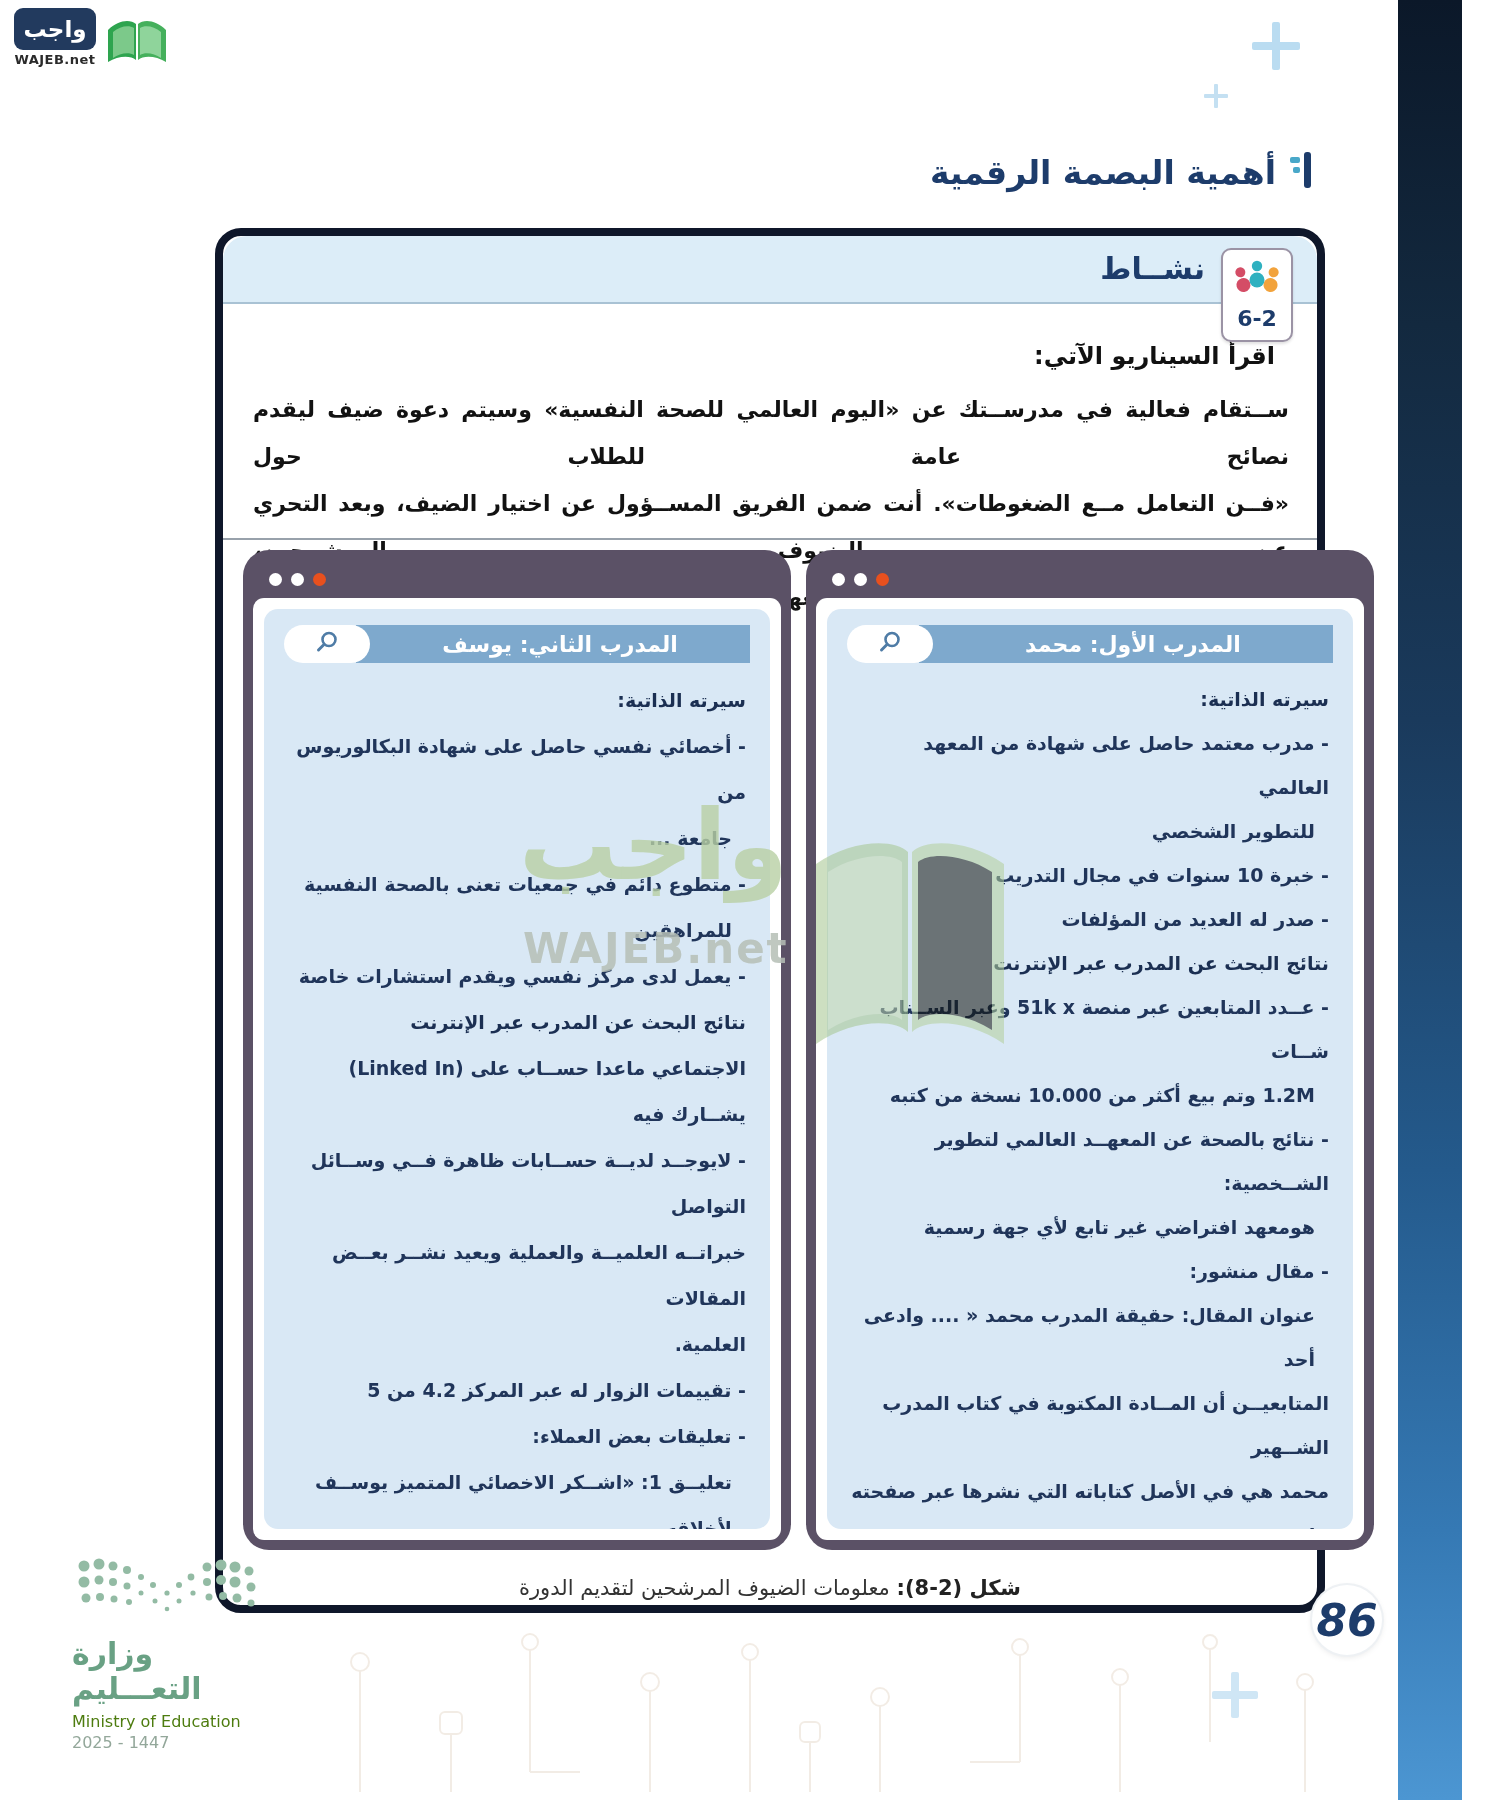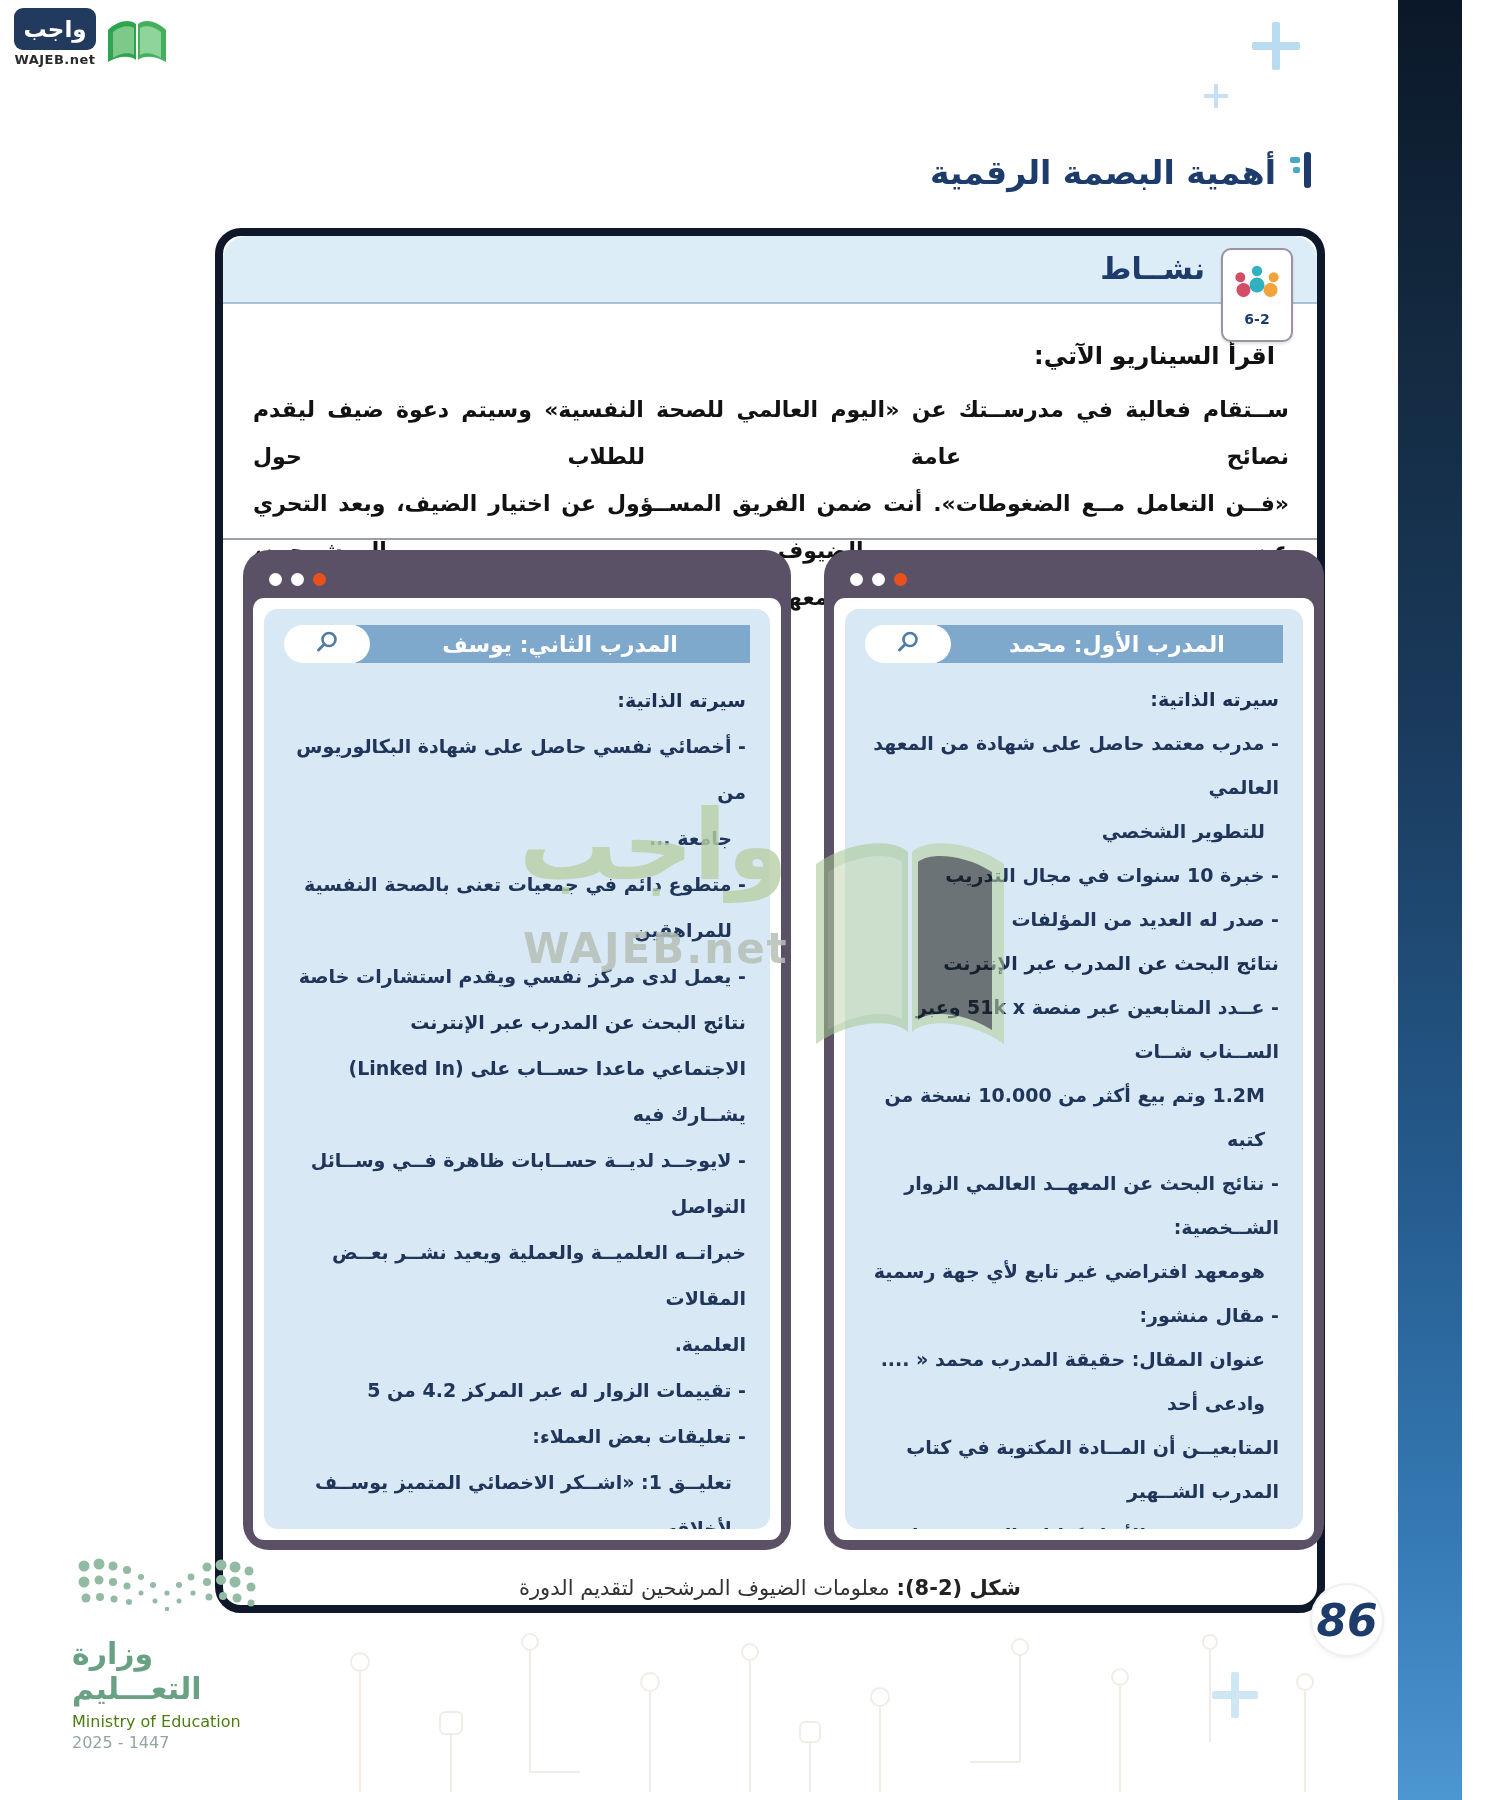--- a/index.html
+++ b/index.html
@@ -27,31 +27,31 @@
   .container{position:absolute;left:205px;top:228px;width:1110px;height:1385px;
     background:#fff;border:8px solid #0f172a;border-radius:26px;box-sizing:border-box;margin-left:10px;}
   .band{position:absolute;left:0;right:0;top:0;height:66px;background:#dcedf8;
     border-radius:24px 24px 0 0;border-bottom:2px solid #a9c2d4;}
   .activity-label{position:absolute;right:112px;top:15px;font-size:30px;font-weight:800;
     color:#1d3c6b;direction:rtl;}
   .badge{position:absolute;right:24px;top:12px;width:72px;height:94px;background:#fff;
     border:2px solid #9b93a5;border-radius:10px;box-sizing:border-box;z-index:5;
     display:flex;flex-direction:column;align-items:center;justify-content:center;gap:5px;
     box-shadow:0 2px 3px rgba(0,0,0,.12);}
-  .badge-num{font-size:14px;font-weight:800;color:#1d3c6b;}
+  .badge-num{font-size:22px;font-weight:800;color:#1d3c6b;}
   .scenario-heading{position:absolute;top:106px;right:42px;font-size:24px;font-weight:800;
     color:#111;direction:rtl;}
   .para{position:absolute;top:150px;right:28px;left:30px;direction:rtl;}
   .para-line{font-size:22px;font-weight:700;line-height:47px;color:#121212;
     text-align:justify;text-align-last:justify;}
   .para-line:last-child{text-align-last:right;}
   .divider{position:absolute;top:302px;left:0;right:0;border-top:2px solid #98a1ab;}
   
   .card{position:absolute;top:314px;height:1000px;}
-  .card.first{left:601px;width:500px;}
+  .card.first{left:583px;width:568px;}
   .card.second{left:20px;width:548px;}
   .chrome{width:100%;height:100%;background:#5b5166;border-radius:26px;padding:10px;
     box-sizing:border-box;display:flex;flex-direction:column;}
   .chrome-top{height:38px;flex:none;display:flex;align-items:center;gap:9px;padding-left:16px;}
   .dot{width:13px;height:13px;border-radius:50%;}
   .dot.white{background:#fff;}
   .dot.orange{background:#e8501e;}
   .chrome-body{flex:1;background:#fff;border-radius:11px;padding:11px;box-sizing:border-box;min-height:0;}
   .panel{background:#d9e8f5;border-radius:14px;height:100%;box-sizing:border-box;
     display:flex;flex-direction:column;overflow:hidden;}
@@ -200,21 +200,21 @@
           </div>
           <div class="card-content">
               <div class="cline bold">سيرته الذاتية:</div>
               <div class="cline">- مدرب معتمد حاصل على شهادة من المعهد العالمي</div>
               <div class="cline ind">للتطوير الشخصي</div>
               <div class="cline">- خبرة 10 سنوات في مجال التدريب</div>
               <div class="cline">- صدر له العديد من المؤلفات</div>
               <div class="cline bold">نتائج البحث عن المدرب عبر الإنترنت</div>
               <div class="cline">- عــدد المتابعين عبر منصة 51k x وعبر الســناب شــات</div>
               <div class="cline ind">1.2M وتم بيع أكثر من 10.000 نسخة من كتبه</div>
-              <div class="cline">- نتائج البحث عن المعهــد العالمي الزوار الشــخصية:</div>
+              <div class="cline">- نتائج بالصحة عن المعهــد العالمي لتطوير الشــخصية:</div>
               <div class="cline ind">هومعهد افتراضي غير تابع لأي جهة رسمية</div>
               <div class="cline">- مقال منشور:</div>
               <div class="cline ind">عنوان المقال: حقيقة المدرب محمد « .... وادعى أحد</div>
               <div class="cline">المتابعيــن أن المــادة المكتوبة في كتاب المدرب الشــهير</div>
               <div class="cline">محمد هي في الأصل كتاباته التي نشرها عبر صفحته على</div>
             </div>
         </div>
       </div>
     </div>
   </div>

